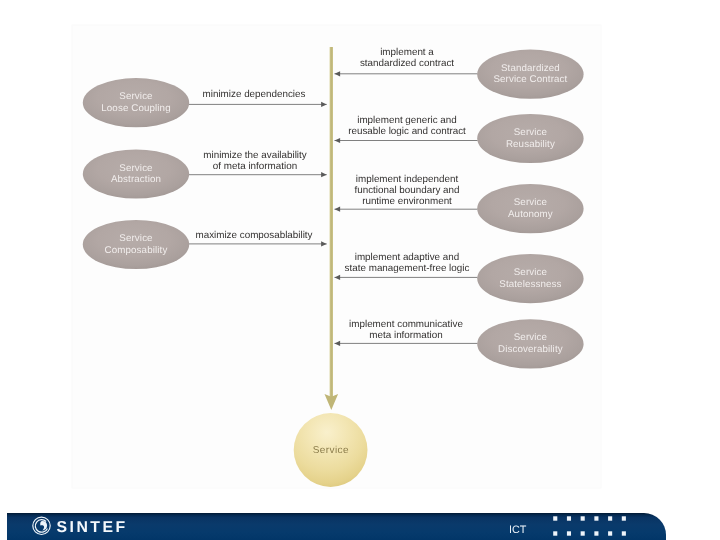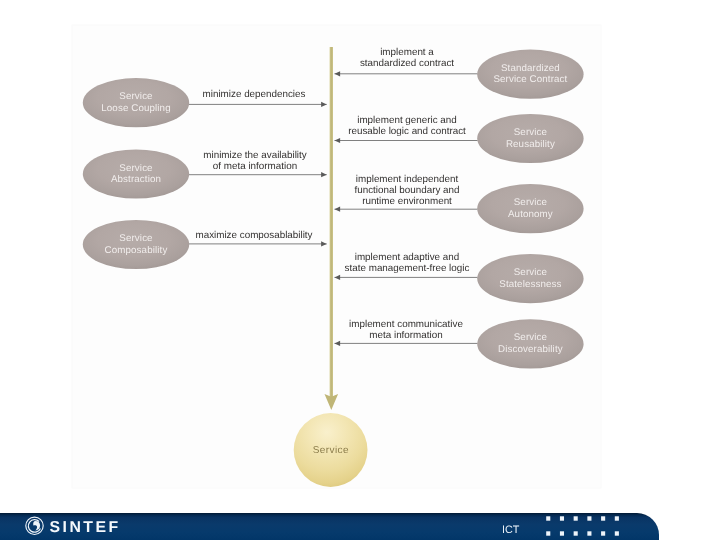--- a/index.html
+++ b/index.html
@@ -2,21 +2,21 @@
 <html><head>
 <meta charset="utf-8">
 <title>Service-Orientation Design Principles</title>
 <style>
   html,body{margin:0;padding:0;width:720px;height:540px;background:#ffffff;
     font-family:"Liberation Sans",sans-serif;overflow:hidden;
     -webkit-font-smoothing:antialiased;text-rendering:geometricPrecision;}
   svg text{-webkit-font-smoothing:antialiased;}
   #slide{position:relative;width:720px;height:540px;background:#fff;}
   #diagram{position:absolute;left:0;top:0;width:720px;height:500px;}
-  #footer{position:absolute;left:0;top:513px;width:648px;height:27px;}
+  #footer{position:absolute;left:7px;top:513px;width:648px;height:27px;}
   .ell-label{font-family:"Liberation Sans",sans-serif;font-size:9.75px;fill:#f1edec;letter-spacing:.12px;}
   .rel-label{font-family:"Liberation Sans",sans-serif;font-size:9.85px;fill:#333130;}
   .sphere-label{font-family:"Liberation Sans",sans-serif;font-size:10px;fill:#8a7b4a;letter-spacing:.4px;}
   .brand-label{font-family:"Liberation Sans",sans-serif;font-size:15.8px;font-weight:bold;fill:#f4f8fc;letter-spacing:2.5px;}
   .unit-label{font-family:"Liberation Sans",sans-serif;font-size:10.8px;fill:#eaf1f8;}
 </style>
 </head>
 <body>
 
 <div id="slide">

